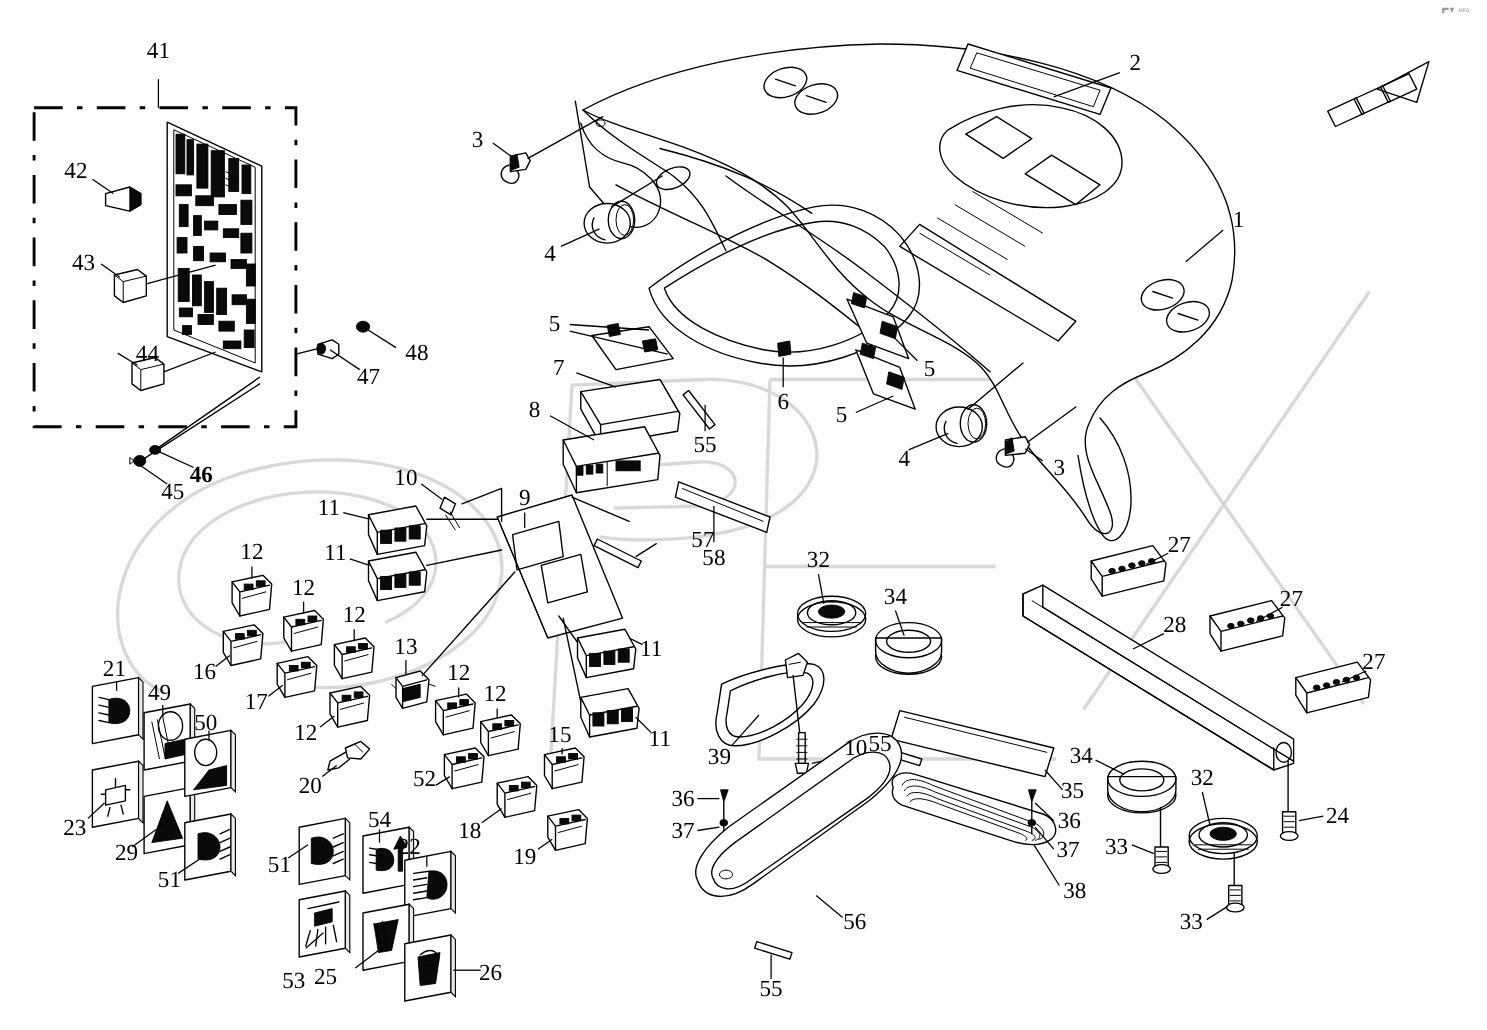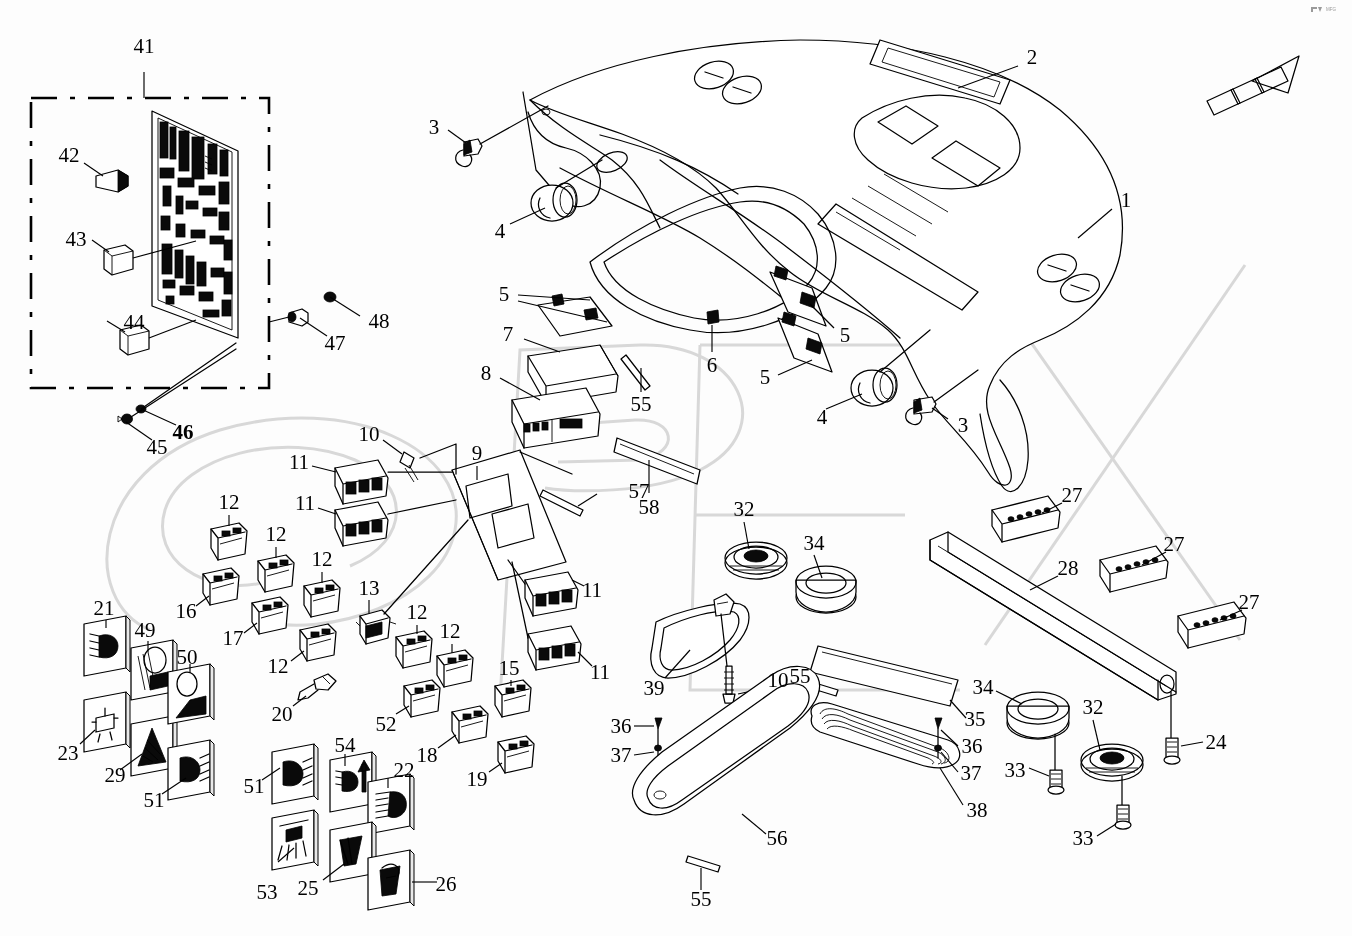--- a/index.html
+++ b/index.html
@@ -790,40 +790,40 @@
       <div class="callout" style="left: 229px; top: 502px;">12</div>
       <div class="callout" style="left: 276px; top: 534px;">12</div>
       <div class="callout" style="left: 322px; top: 559px;">12</div>
       <div class="callout" style="left: 186px; top: 611px;">16</div>
       <div class="callout" style="left: 233px; top: 638px;">17</div>
       <div class="callout" style="left: 278px; top: 666px;">12</div>
       <div class="callout" style="left: 369px; top: 588px;">13</div>
       <div class="callout" style="left: 417px; top: 612px;">12</div>
       <div class="callout" style="left: 450px; top: 631px;">12</div>
       <div class="callout" style="left: 282px; top: 714px;">20</div>
-      <div class="callout" style="left: 386px; top: 724px;">52</div>
+      <div class="callout" style="left: 386px; top: 708px;">52</div>
       <div class="callout" style="left: 427px; top: 755px;">18</div>
       <div class="callout" style="left: 509px; top: 668px;">15</div>
       <div class="callout" style="left: 477px; top: 779px;">19</div>
       <div class="callout" style="left: 477px; top: 453px;">9</div>
       <div class="callout" style="left: 592px; top: 590px;">11</div>
       <div class="callout" style="left: 600px; top: 672px;">11</div>
       <div class="callout" style="left: 627px; top: 491px; margin-left: 12px;">57</div>
       <div class="callout" style="left: 649px; top: 507px;">58</div>
       <div class="callout" style="left: 104px; top: 608px;">21</div>
       <div class="callout" style="left: 68px; top: 753px;">23</div>
       <div class="callout" style="left: 145px; top: 630px;">49</div>
       <div class="callout" style="left: 115px; top: 775px;">29</div>
       <div class="callout" style="left: 187px; top: 657px;">50</div>
       <div class="callout" style="left: 154px; top: 800px;">51</div>
       <div class="callout" style="left: 254px; top: 786px;">51</div>
       <div class="callout" style="left: 267px; top: 892px;">53</div>
       <div class="callout" style="left: 345px; top: 745px;">54</div>
-      <div class="callout" style="left: 308px; top: 888px; text-align: center;">25</div>
-      <div class="callout" style="left: 404px; top: 770px; font-family: Liberation Serif, serif;">22</div>
+      <div class="callout" style="left: 296px; top: 888px; text-align: center;">25</div>
+      <div class="callout" style="left: 372px; top: 770px; font-family: Liberation Serif, serif;">22</div>
       <div class="callout" style="left: 446px; top: 884px;">26</div>
       <div class="callout" style="left: 744px; top: 509px;">32</div>
       <div class="callout" style="left: 814px; top: 543px;">34</div>
       <div class="callout" style="left: 654px; top: 688px;">39</div>
       <div class="callout" style="left: 621px; top: 726px;">36</div>
       <div class="callout" style="left: 621px; top: 755px;">37</div>
       <div class="callout" style="left: 778px; top: 680px;">10</div>
       <div class="callout" style="left: 800px; top: 676px;">55</div>
       <div class="callout" style="left: 975px; top: 719px;">35</div>
       <div class="callout" style="left: 972px; top: 746px;">36</div>

